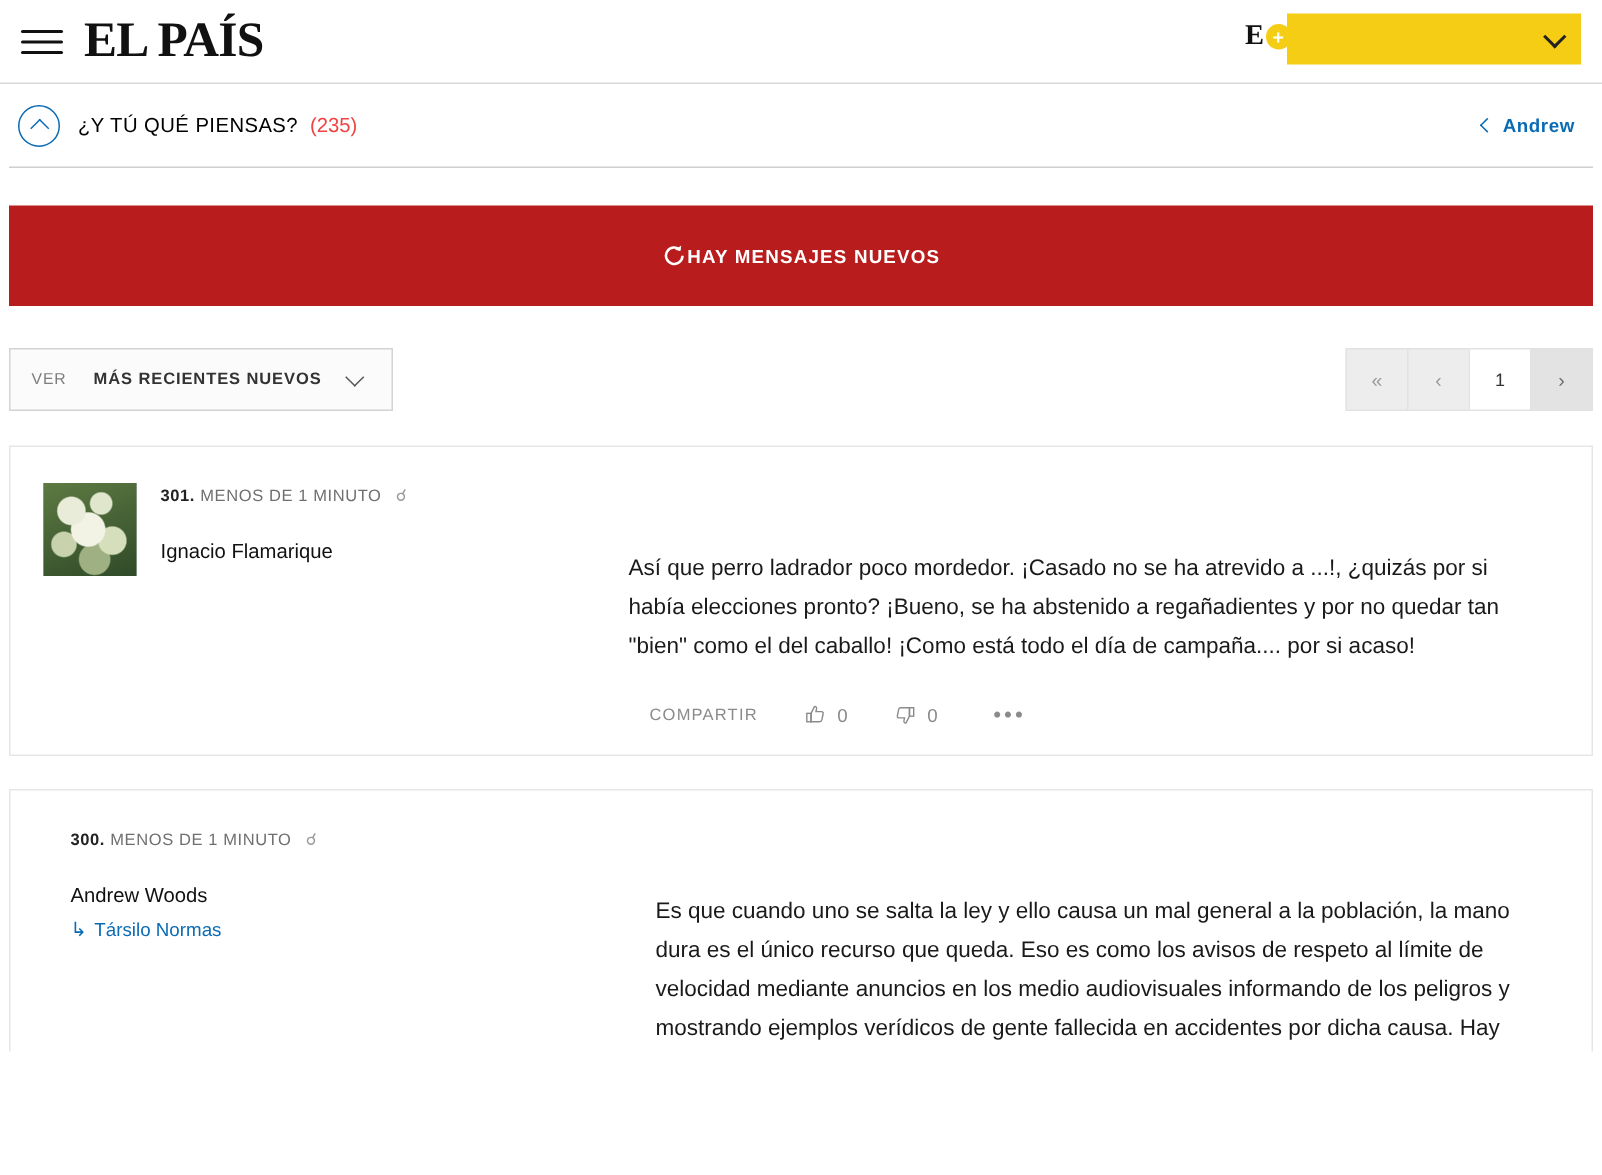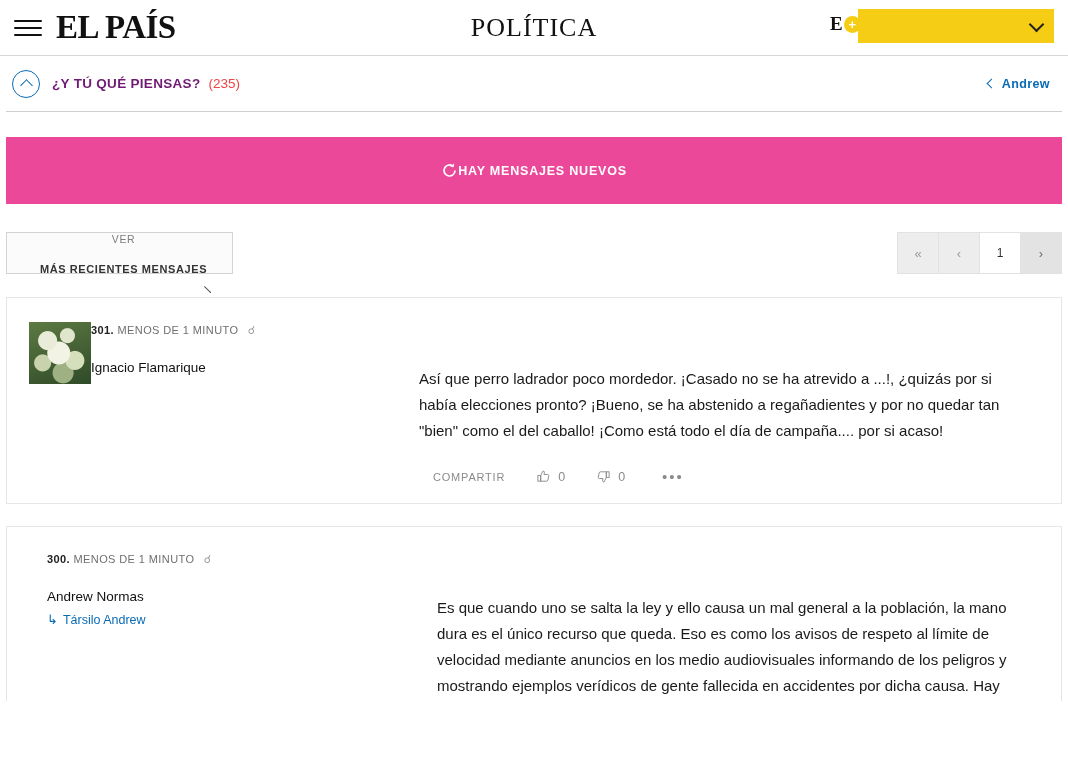--- a/index.html
+++ b/index.html
@@ -114,23 +114,23 @@
   }
   .chev-up {
     width: 9px; height: 9px;
     border-left: 1.8px solid #0a6bb5;
     border-top: 1.8px solid #0a6bb5;
     transform: rotate(45deg);
     margin-top: 3px;
   }
   .comments-title {
     font-size: 13.5px;
-    font-weight: bold;
+    font-weight: normal;
     letter-spacing: 0.3px;
-    color: #701a75;
+    color: #000000;
   }
   .comments-count {
     font-size: 13.5px;
     color: #ef4444;
     margin-left: 8px;
   }
   .normas {
     margin-left: auto;
     display: flex;
     align-items: center;
@@ -145,21 +145,21 @@
     width: 7px; height: 7px;
     border-left: 1.8px solid #0a6bb5;
     border-bottom: 1.8px solid #0a6bb5;
     transform: rotate(45deg);
   }
 
   
   .new-banner {
     margin: 25px 6px 0 6px;
     height: 67px;
-    background: #ec4899;
+    background: #b91c1c;
     color: #fff;
     display: flex;
     align-items: center;
     justify-content: center;
     gap: 0;
     cursor: pointer;
   }
   .new-banner .label {
     font-size: 12.5px;
     font-weight: bold;
@@ -182,21 +182,20 @@
   .sort-box {
     height: 42px;
     border: 1px solid #d3d3d3;
     background: #fbfbfb;
     display: flex;
     align-items: center;
     padding: 0 6px 0 14px;
     gap: 18px;
     cursor: pointer;
     min-width: 227px;
-    flex-direction: column;
   }
   .sort-ver {
     font-size: 10.5px;
     letter-spacing: 0.6px;
     color: #7d7d7d;
   }
   .sort-value {
     font-size: 11px;
     letter-spacing: 0.6px;
     color: #333;
@@ -240,20 +239,21 @@
     border: 1px solid #e6e6e6;
     display: flex;
     padding: 24px 22px 18px 22px;
     background: #fff;
   }
   .comment.no-avatar { padding-left: 40px; }
   .c-left {
     width: 390px;
     display: flex;
     flex: 0 0 390px;
+    gap: 16px;
   }
   .avatar {
     width: 62px; height: 62px;
     flex: 0 0 62px;
     background: #2f4a28;
     overflow: hidden;
     position: relative;
   }
   .avatar .leafy {
     position:absolute; inset:0;
@@ -331,21 +331,20 @@
 
 <div class="page">
 
   <div class="header">
     <div class="hamburger">
       <span></span>
         <span></span>
         <span></span>
     </div>
     <div class="brand">EL PAÍS</div>
-    <div class="section-title">POLÍTICA</div>
 
     <div class="subscribe">
       <div class="epbadge">
         <span>E</span>
         <span class="plus">+</span>
       </div>
       <div class="chev-down"></div>
     </div>
   </div>
 
@@ -367,21 +366,21 @@
         <path d="M14 8.5a5.5 5.5 0 1 1-1.6-3.9" fill="none" stroke="#ffffff" stroke-width="1.7"></path>
         <path d="M13.2 1.6 L12.6 5.3 L9 4.5 Z" fill="#ffffff"></path>
       </svg>
     </span>
     <span class="label">HAY MENSAJES NUEVOS</span>
   </div>
 
   <div class="control-row">
     <div class="sort-box">
       <span class="sort-ver">VER</span>
-      <span class="sort-value">MÁS RECIENTES MENSAJES</span>
+      <span class="sort-value">MÁS RECIENTES NUEVOS</span>
       <span class="sort-caret"></span>
     </div>
 
     <div class="pager">
       <div class="pg">
         <span class="ar">«</span>
       </div>
       <div class="pg">
         <span class="ar">‹</span>
       </div>
@@ -432,24 +431,24 @@
   </div>
 
   <div class="comment no-avatar">
     <div class="c-left">
       <div class="c-meta">
         <div class="meta-line">
           <span class="meta-num">300.</span>
           <span>MENOS DE 1 MINUTO</span>
           <span class="link-icon">☌</span>
         </div>
-        <div class="author">Andrew Normas</div>
+        <div class="author">Andrew Woods</div>
         <div class="reply-to">
           <span class="reply-arrow">↳</span>
-          <span>Társilo Andrew</span>
+          <span>Társilo Normas</span>
         </div>
       </div>
     </div>
     <div class="c-body">
       <div class="c-text">Es que cuando uno se salta la ley y ello causa un mal general a la población, la mano dura es el único recurso que queda. Eso es como los avisos de respeto al límite de velocidad mediante anuncios en los medio audiovisuales informando de los peligros y mostrando ejemplos verídicos de gente fallecida en accidentes por dicha causa. Hay quien al ver los anuncios reacciona y corrige sus impulsos. El consejo ha funcionado en este caso. Y hay quien dice que lo único que busca el gobierno con ello es limitar la libertad no la velocidad. Pues, a esos últimos multa de 500o dólares y en caso de causar daño a alguien recurrir al código penal. ¨O alguien ve otra solución?</div>
     </div>
   </div>
 
 </div>
 

